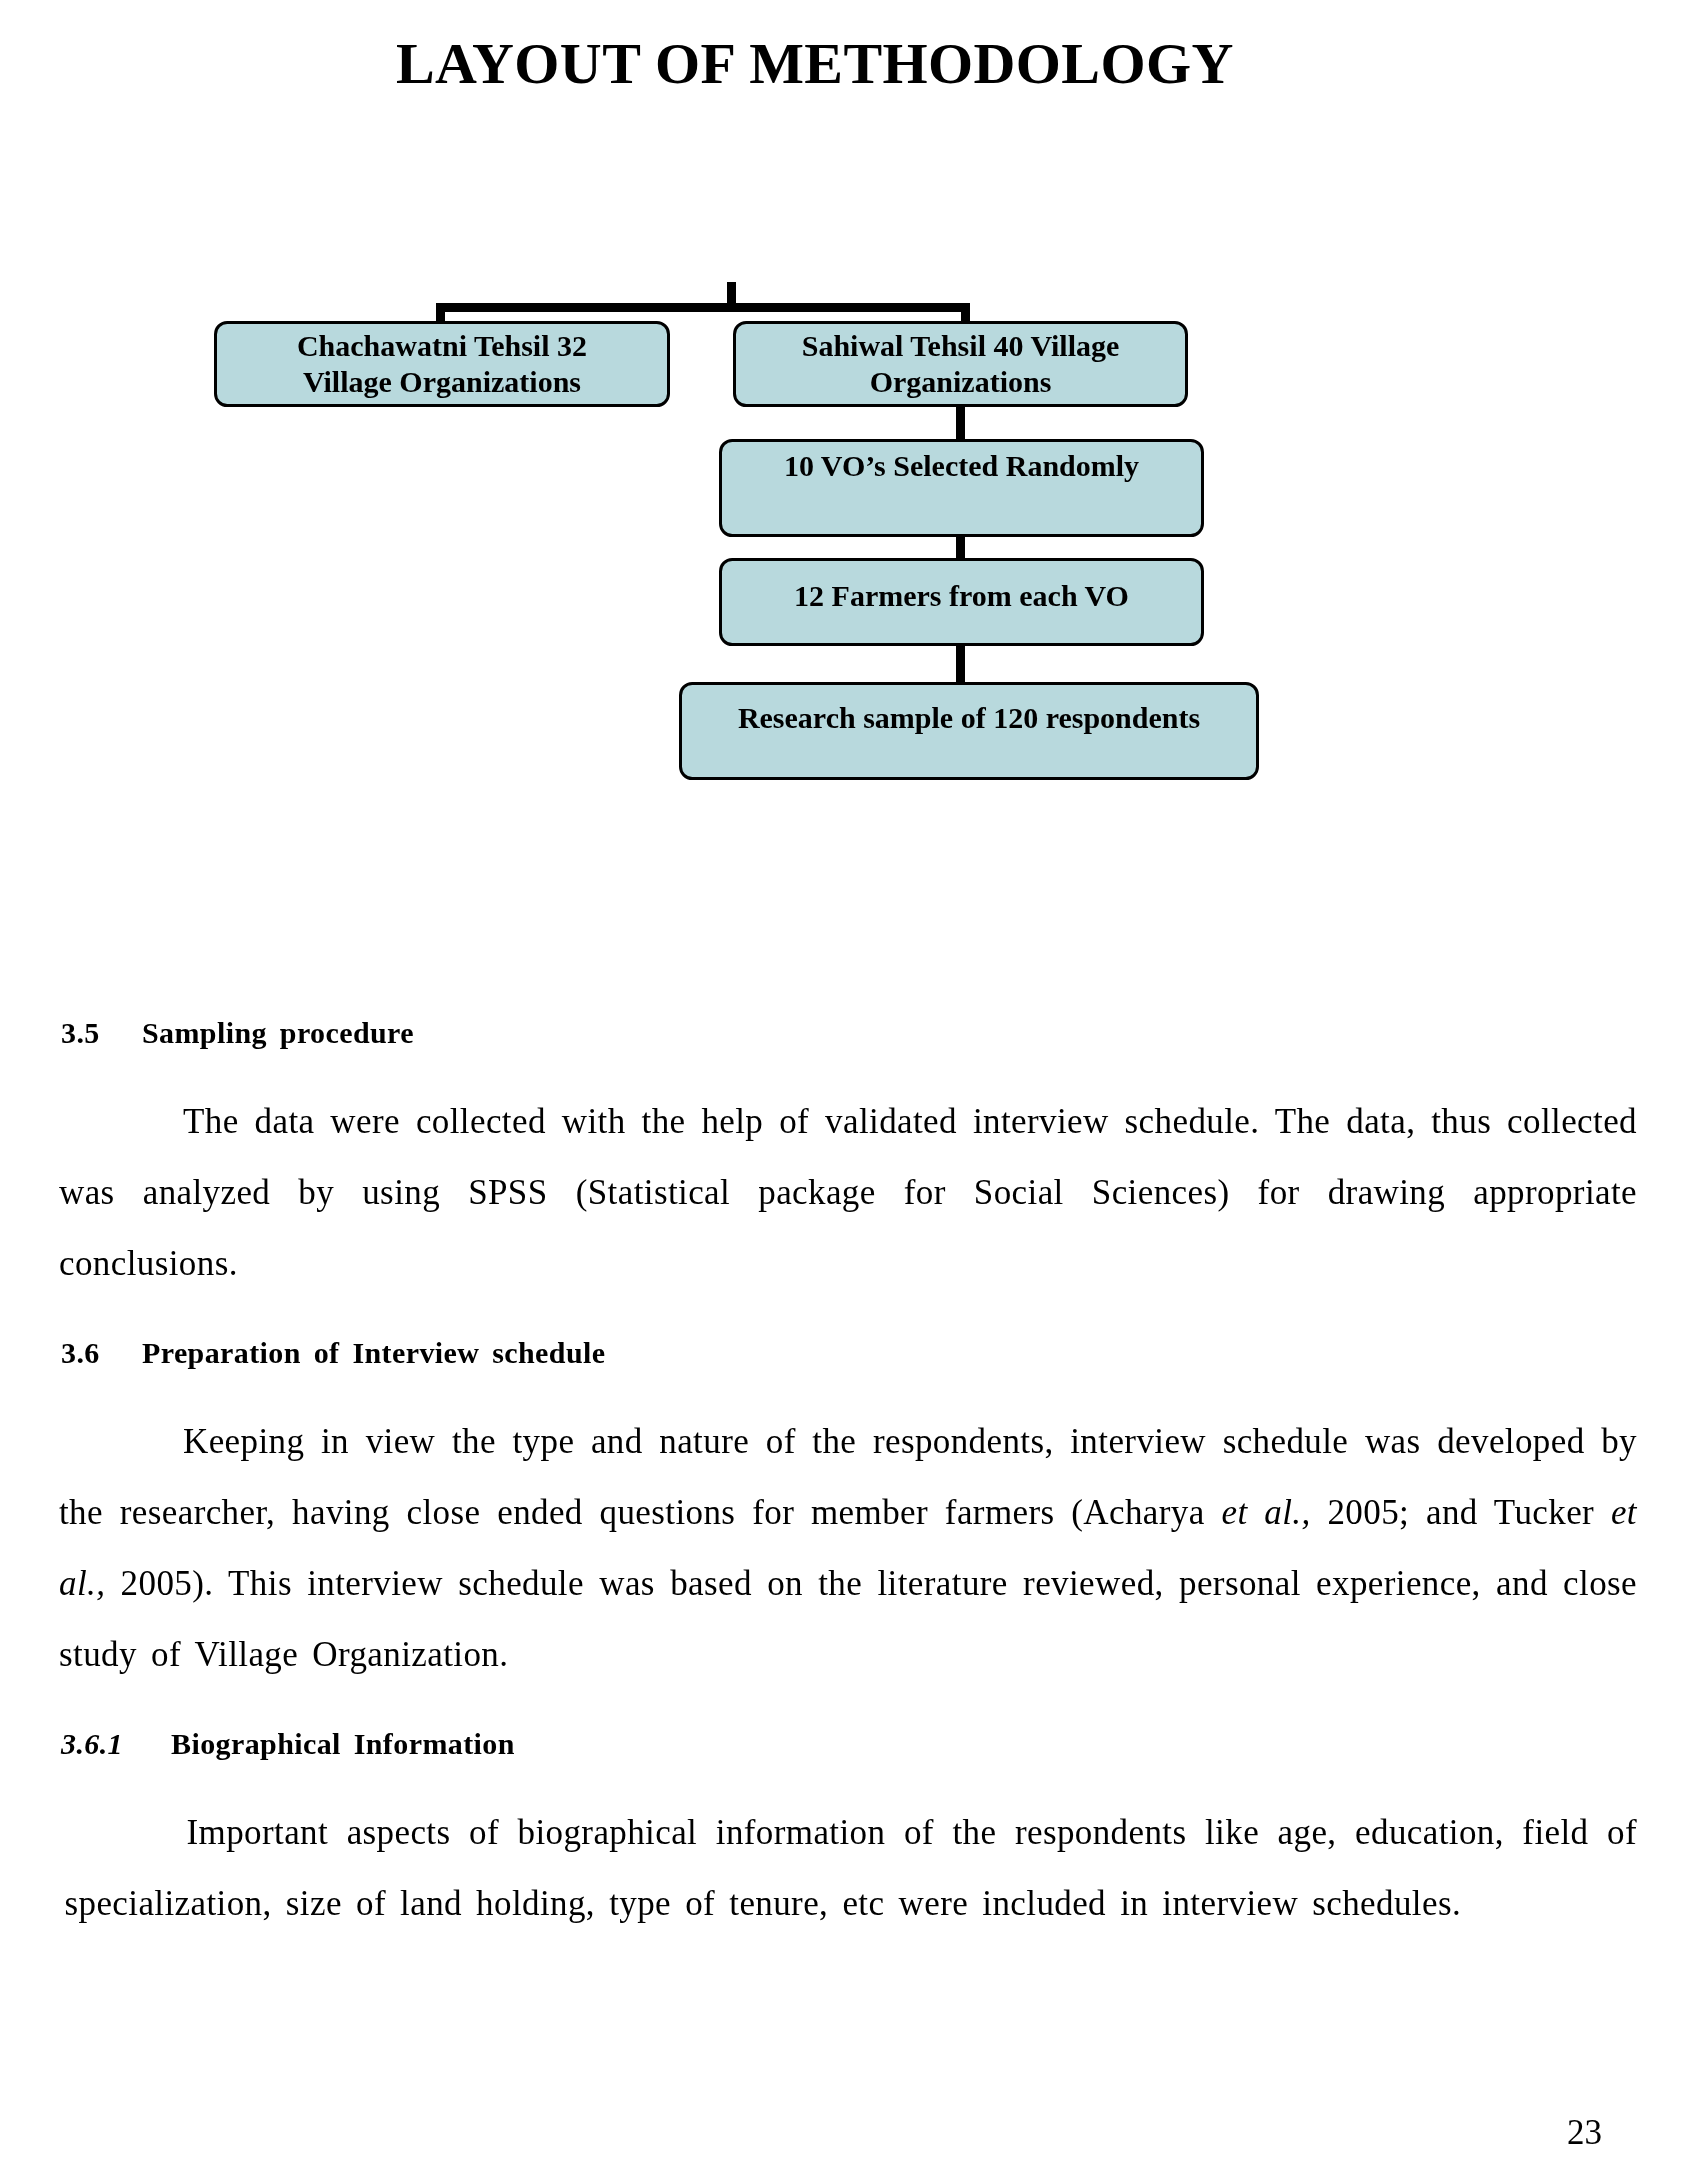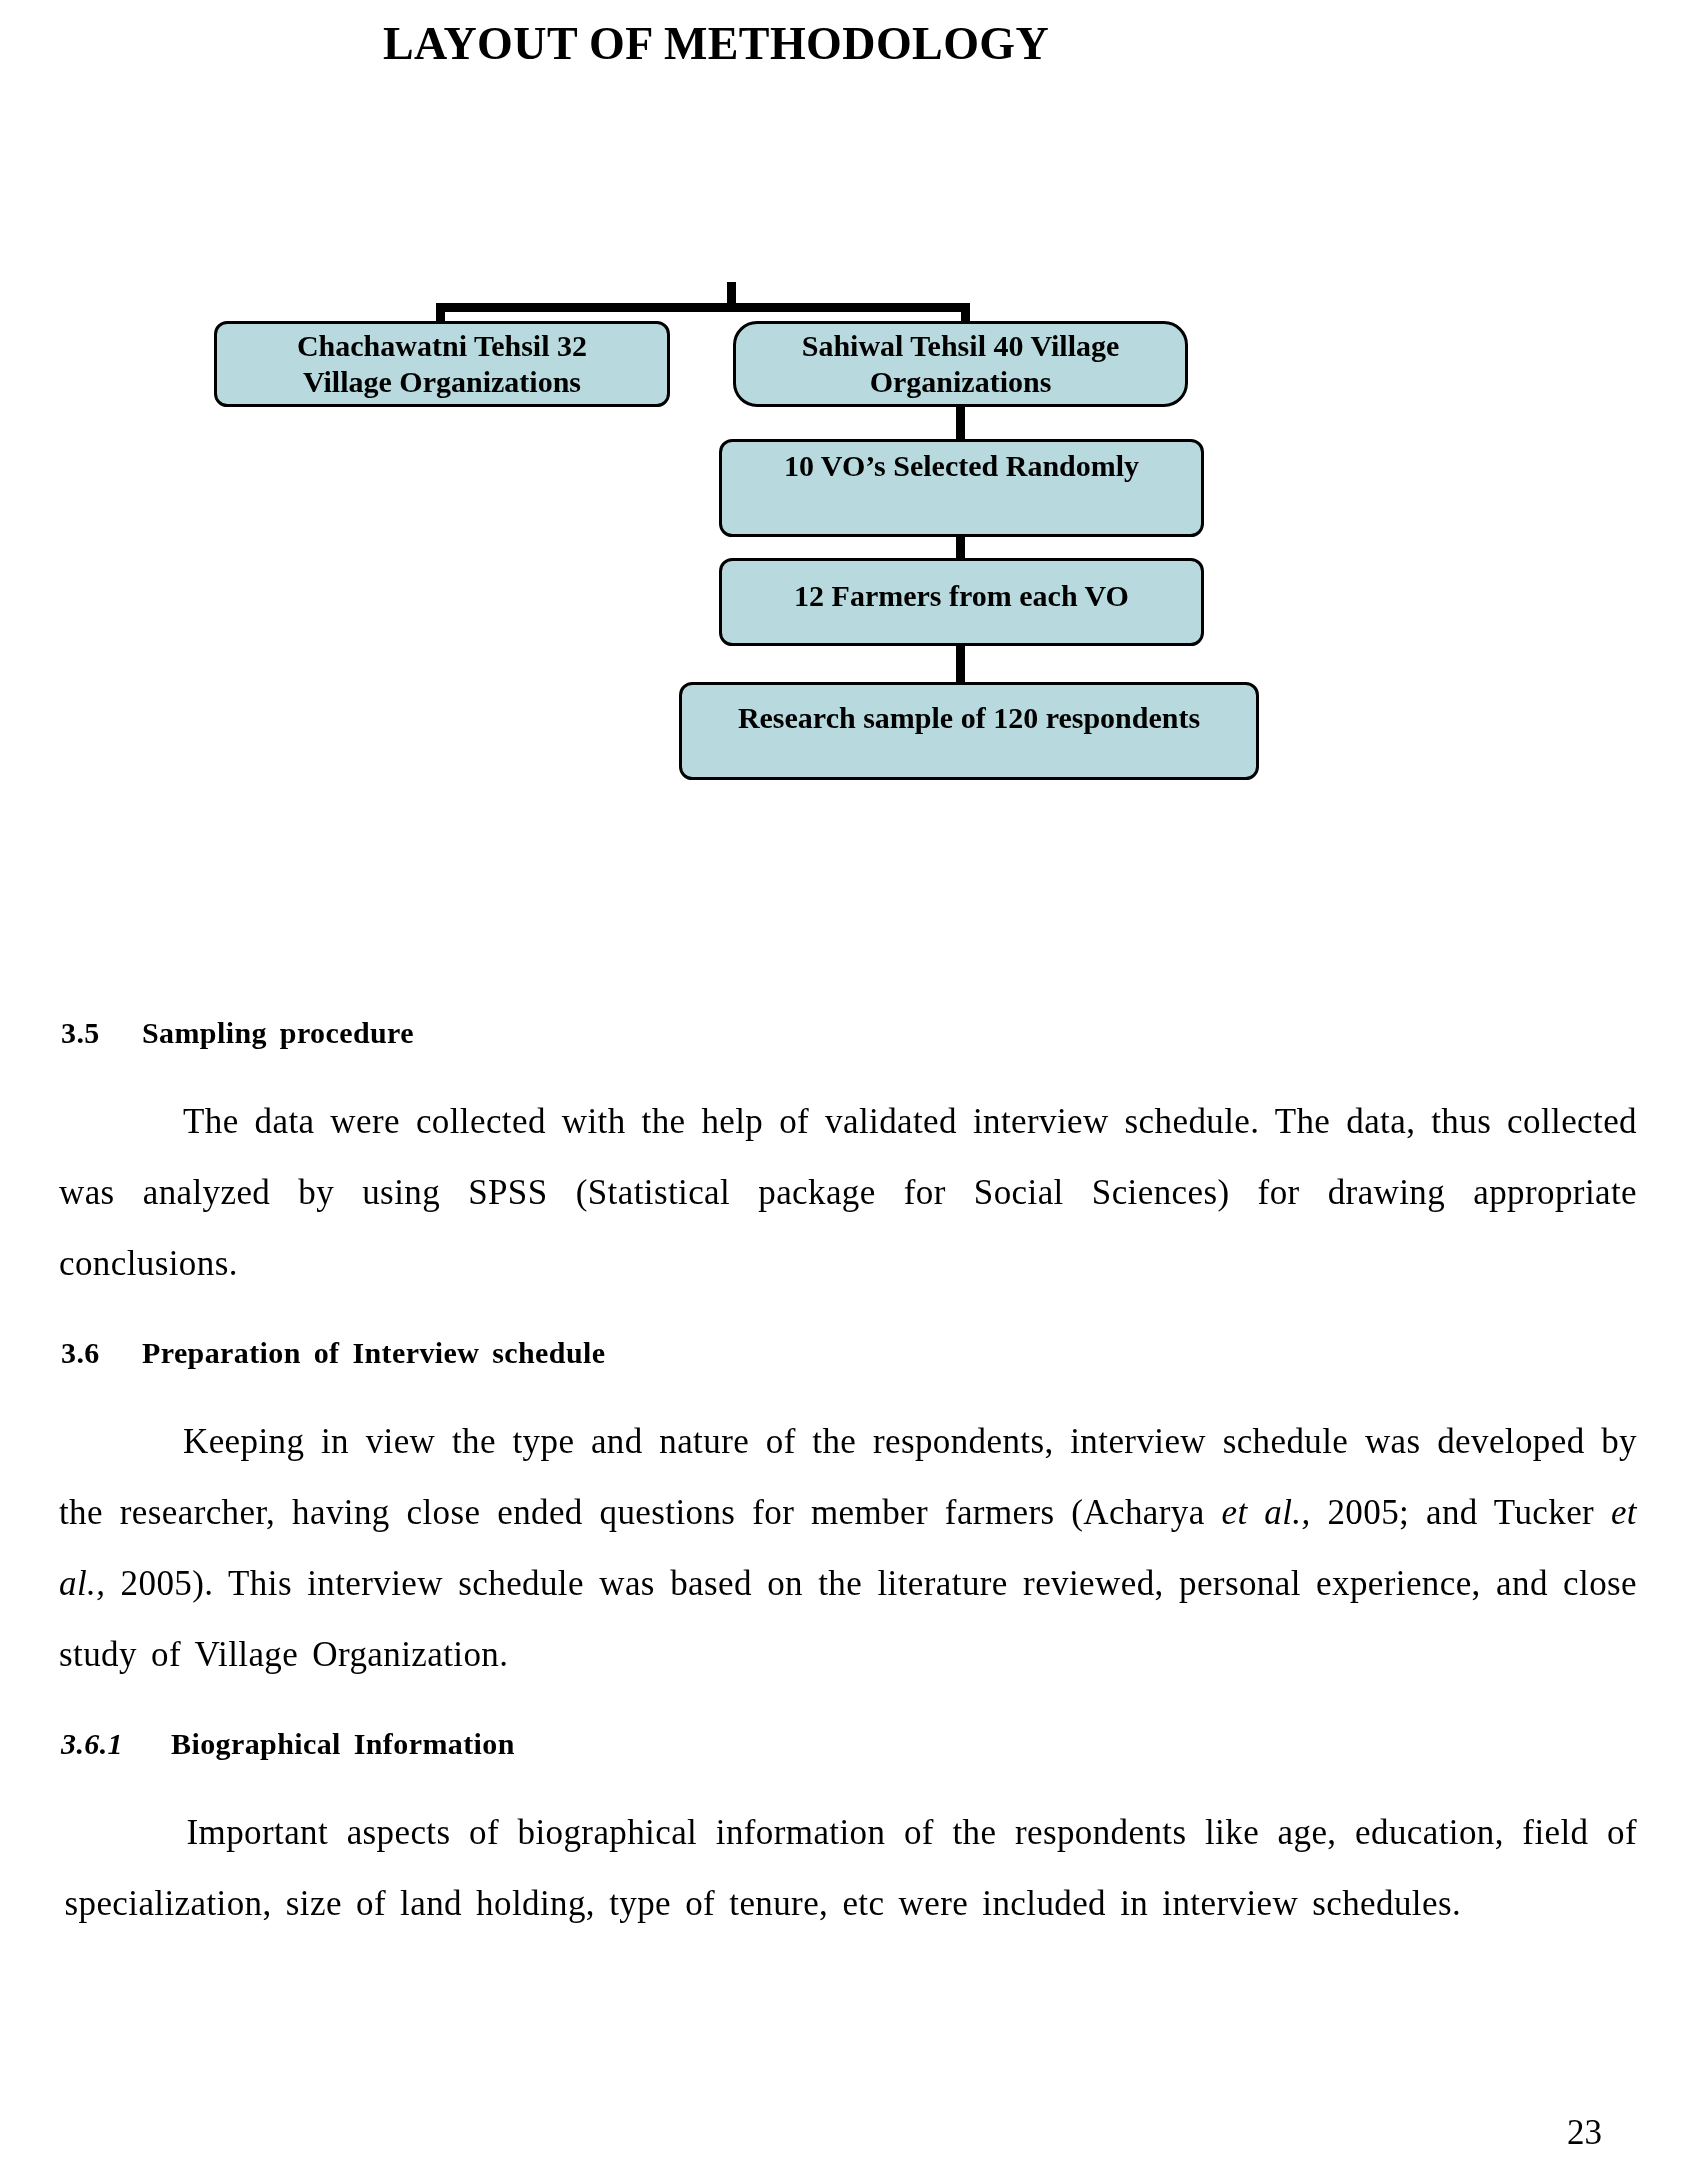--- a/index.html
+++ b/index.html
@@ -10,22 +10,22 @@
     margin: 0 auto;
     background: #ffffff;
     font-family: "Liberation Serif", "DejaVu Serif", serif;
     color: #000;
     overflow: hidden;
   }
   .page-title {
     position: absolute;
     left: 383px;
     top: 16.6px;
-    margin: 0;
-    font-size: 46px;
+    margin: 13px;
+    font-size: 58px;
     font-weight: bold;
     letter-spacing: 0.4px;
     white-space: nowrap;
   }
   
   .flowchart { position: absolute; left: 0; top: 0; width: 100%; height: 828px; }
   .node {
     position: absolute;
     box-sizing: border-box;
     background: var(--box-fill, #b8d9dd);
@@ -37,21 +37,21 @@
     text-align: center;
     white-space: pre-line;
     display: flex;
     justify-content: center;
     align-items: center;
   }
   .node.top-text { align-items: flex-start; }
   .conn { position: absolute; background: var(--line-color, #000); }
   .node-district  { left: 546px; top: 201px; width: 371px; height: 83px; }
   .node-chachawatni { left: 214px; top: 321px; width: 456px; height: 86px; }
-  .node-sahiwaltehsil { left: 733px; top: 321px; width: 455px; height: 86px; border-radius: 24px; }
+  .node-sahiwaltehsil { left: 733px; top: 321px; width: 455px; height: 86px; }
   .node-vo   { left: 719px; top: 439px; width: 485px; height: 98px; padding-top: 6px; }
   .node-farmers { left: 719px; top: 558px; width: 485px; height: 88px; padding-top: 16.6px; }
   .node-sample  { left: 679px; top: 682px; width: 580px; height: 98px; padding-top: 15px; }
   .conn-root-stem   { left: 727px;  top: 282px; width: 9px;  height: 28px; }
   .conn-branch-bar  { left: 436px;  top: 303px; width: 534px; height: 9px; }
   .conn-left-stub   { left: 436px;  top: 303px; width: 9px;  height: 23px; }
   .conn-right-stub  { left: 961px; top: 303px; width: 9px;  height: 23px; }
   .conn-tehsil-vo   { left: 956px; top: 406px; width: 9px;  height: 36px; }
   .conn-vo-farmers  { left: 956px; top: 523px; width: 9px;  height: 38px; }
   .conn-farmers-sample { left: 956px; top: 644px; width: 9px; height: 41px; }

